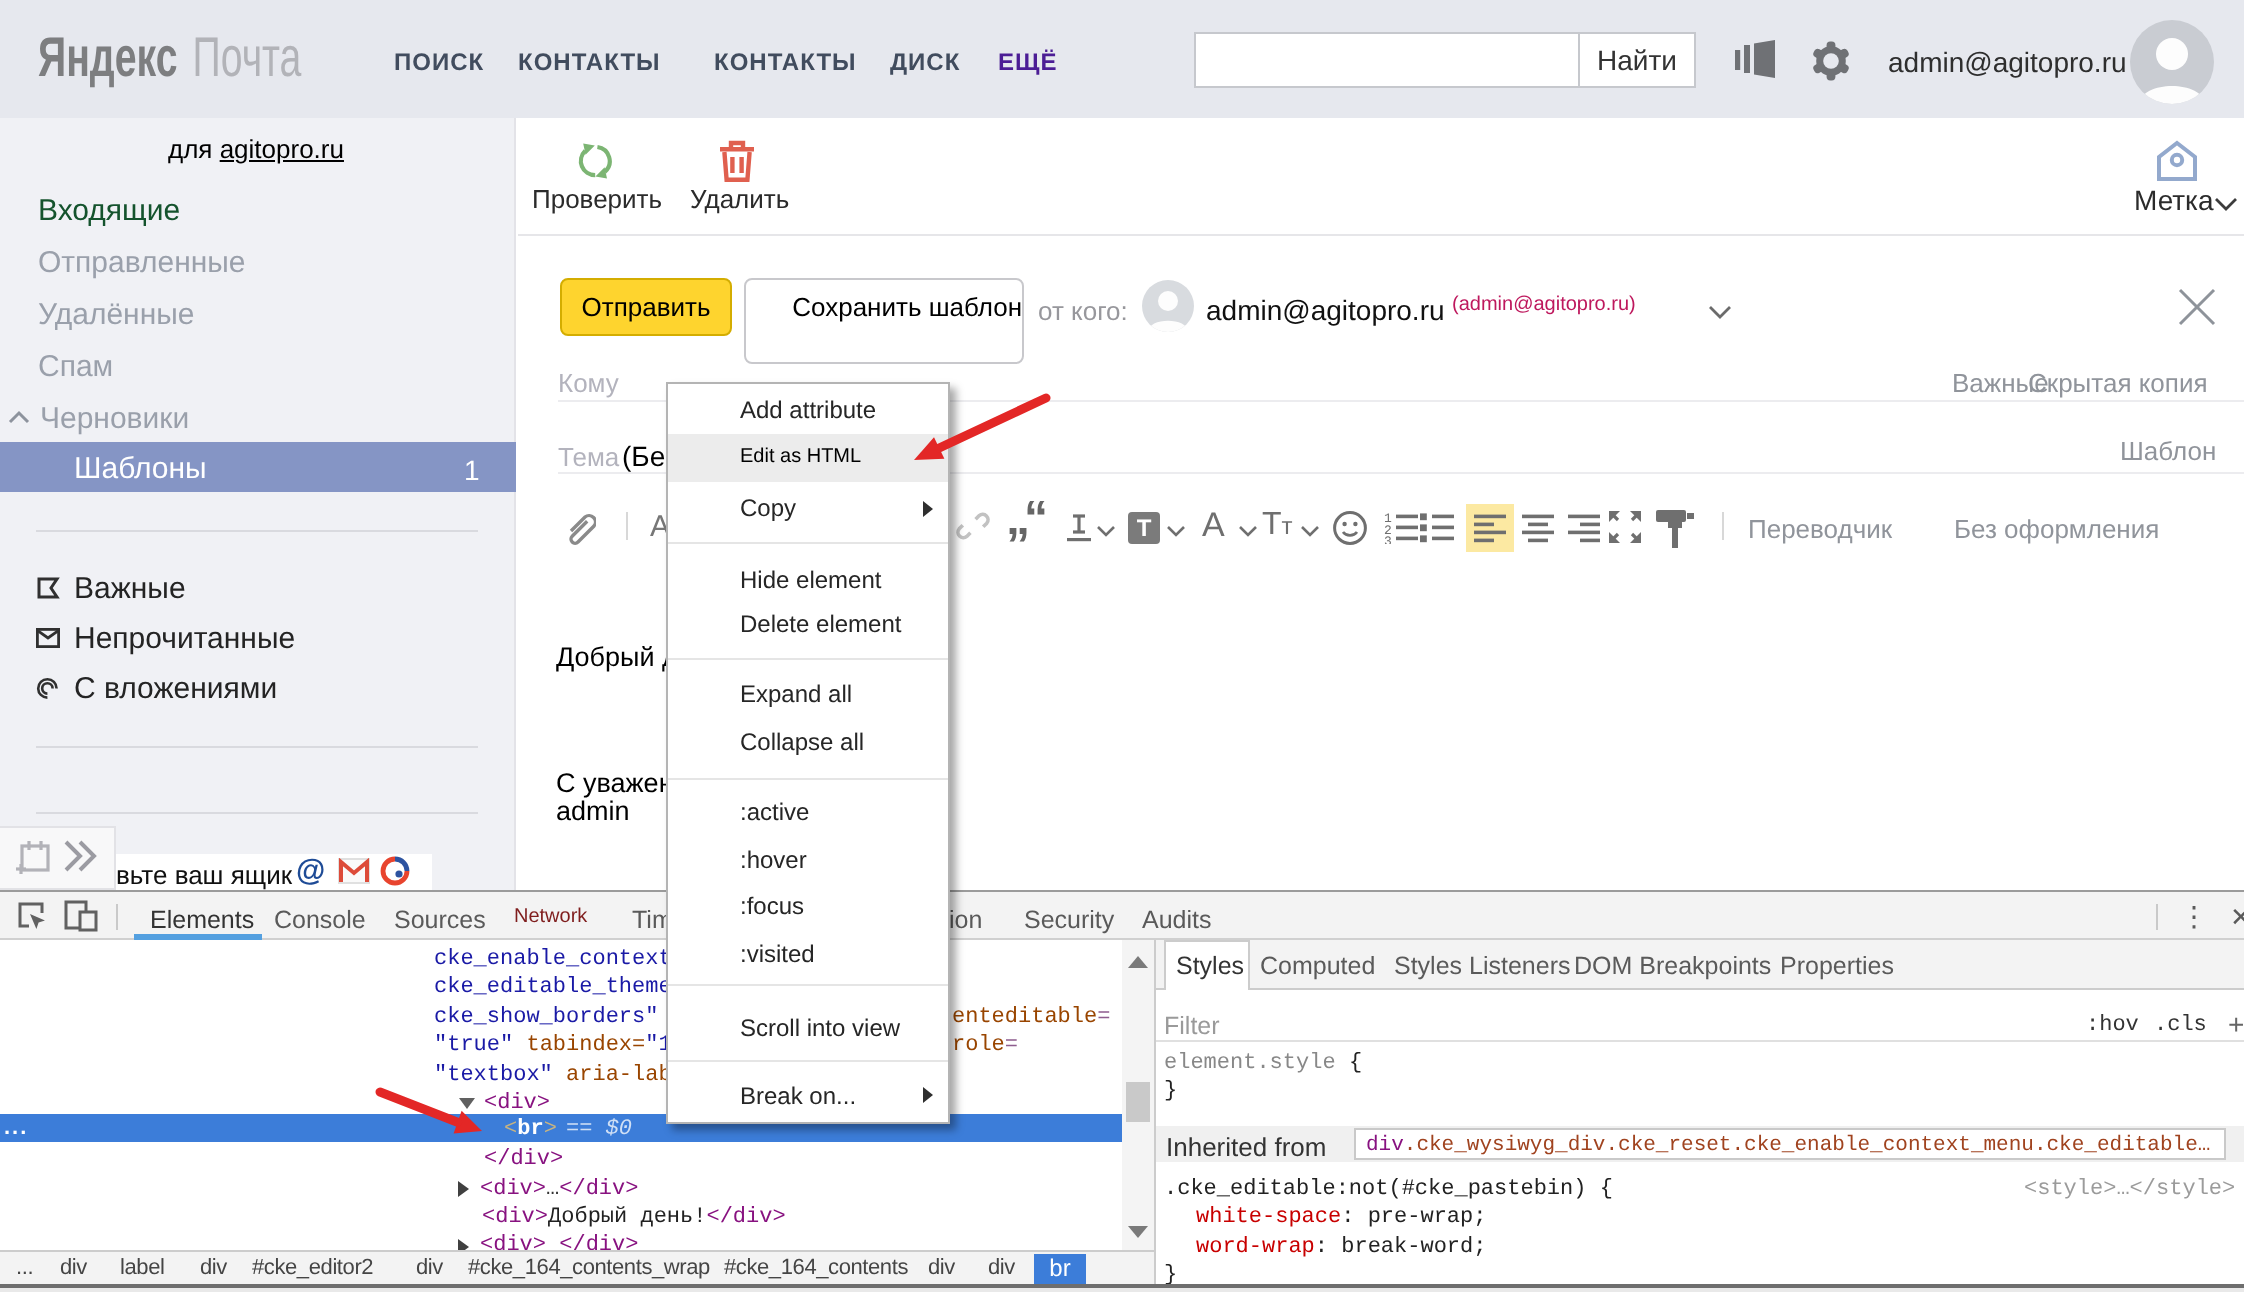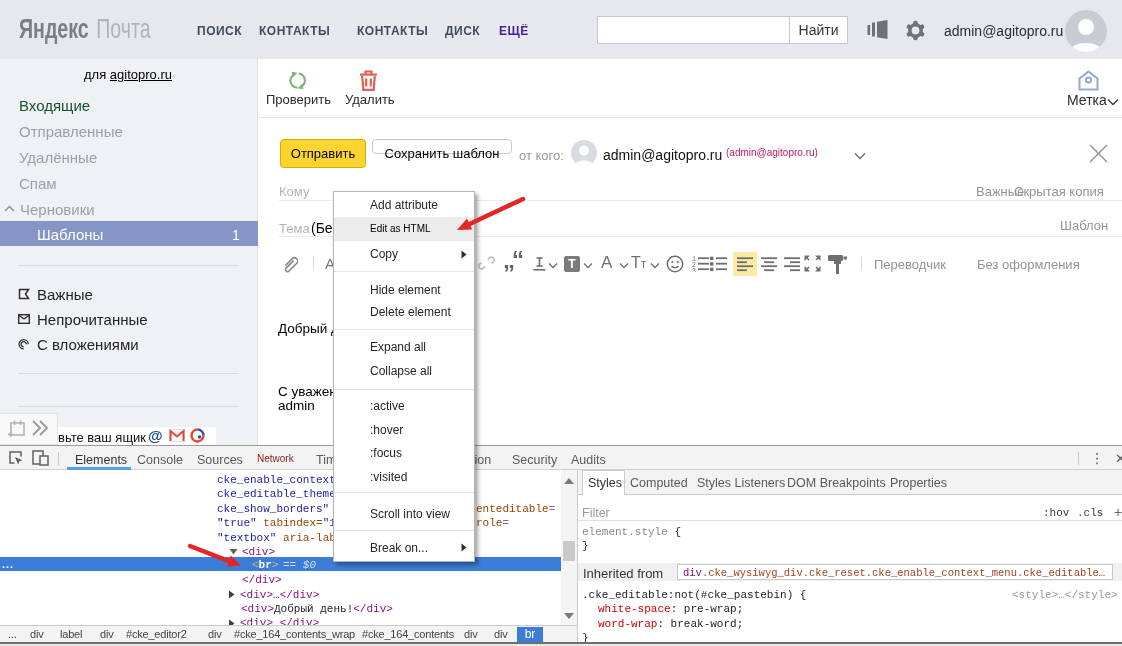--- a/index.html
+++ b/index.html
@@ -121,21 +121,21 @@
 <svg class="ab" style="left:1078px;top:70px" width="21" height="21" viewBox="0 0 21 21">
     <path d="M10.5 1.5 L19.5 8.5 V19.5 H1.5 V8.5 Z" fill="none" stroke="#93a9cd" stroke-width="2"></path>
     <circle cx="10.5" cy="10" r="2.6" fill="none" stroke="#93a9cd" stroke-width="2"></circle>
   </svg>
 <div class="ab" style="left:1067px;top:92px;font-size:14px;color:#2b2b2b">Метка</div>
 <svg class="ab" style="left:1107px;top:98px" width="12" height="8" viewBox="0 0 12 8">
     <polyline points="1,1.5 6,6.5 11,1.5" fill="none" stroke="#3c3c3c" stroke-width="1.4"></polyline>
   </svg>
 <div class="ab" style="left:259px;top:117px;width:863px;height:1px;background:#e6e6e9"></div>
 <div class="ab" style="left:280px;top:139px;width:86px;height:29px;background:#fed42e;border:1px solid #d4ad00;border-radius:4px;font-size:13px;color:#000;text-align:center;line-height:27px">Отправить</div>
-<div class="ab" style="left:372px;top:139px;width:140px;height:15px;background:#fff;border:1px solid #c8c8cc;border-radius:4px;font-size:13px;color:#000;text-align:center;line-height:27px">Сохранить шаблон</div>
+<div class="ab" style="left:372px;top:139px;width:140px;height:43px;background:#fff;border:1px solid #c8c8cc;border-radius:4px;font-size:13px;color:#000;text-align:right;line-height:27px">Сохранить шаблон</div>
 <div class="ab" style="left:519px;top:148px;font-size:13px;color:#97979c">от кого:</div>
 <div class="ab" style="left:571px;top:140px;width:26px;height:26px;border-radius:50%;background:#d8dbdf;overflow:hidden"><svg width="26" height="26" viewBox="0 0 26 26">
       <circle cx="13" cy="10.5" r="5" fill="#fdfdfd"></circle>
       <path d="M3 26 c0-7.5 20-7.5 20 0 z" fill="#fdfdfd"></path>
     </svg></div>
 <div class="ab" style="left:603px;top:147px;font-size:14px;color:#111">admin@agitopro.ru</div>
 <div class="ab" style="left:726px;top:147px;font-size:10px;color:#be185d">(admin@agitopro.ru)</div>
 <svg class="ab" style="left:854px;top:152px" width="12" height="8" viewBox="0 0 12 8">
     <polyline points="1,1.5 6,6.5 11,1.5" fill="none" stroke="#6b6b6b" stroke-width="1.4"></polyline>
   </svg>

